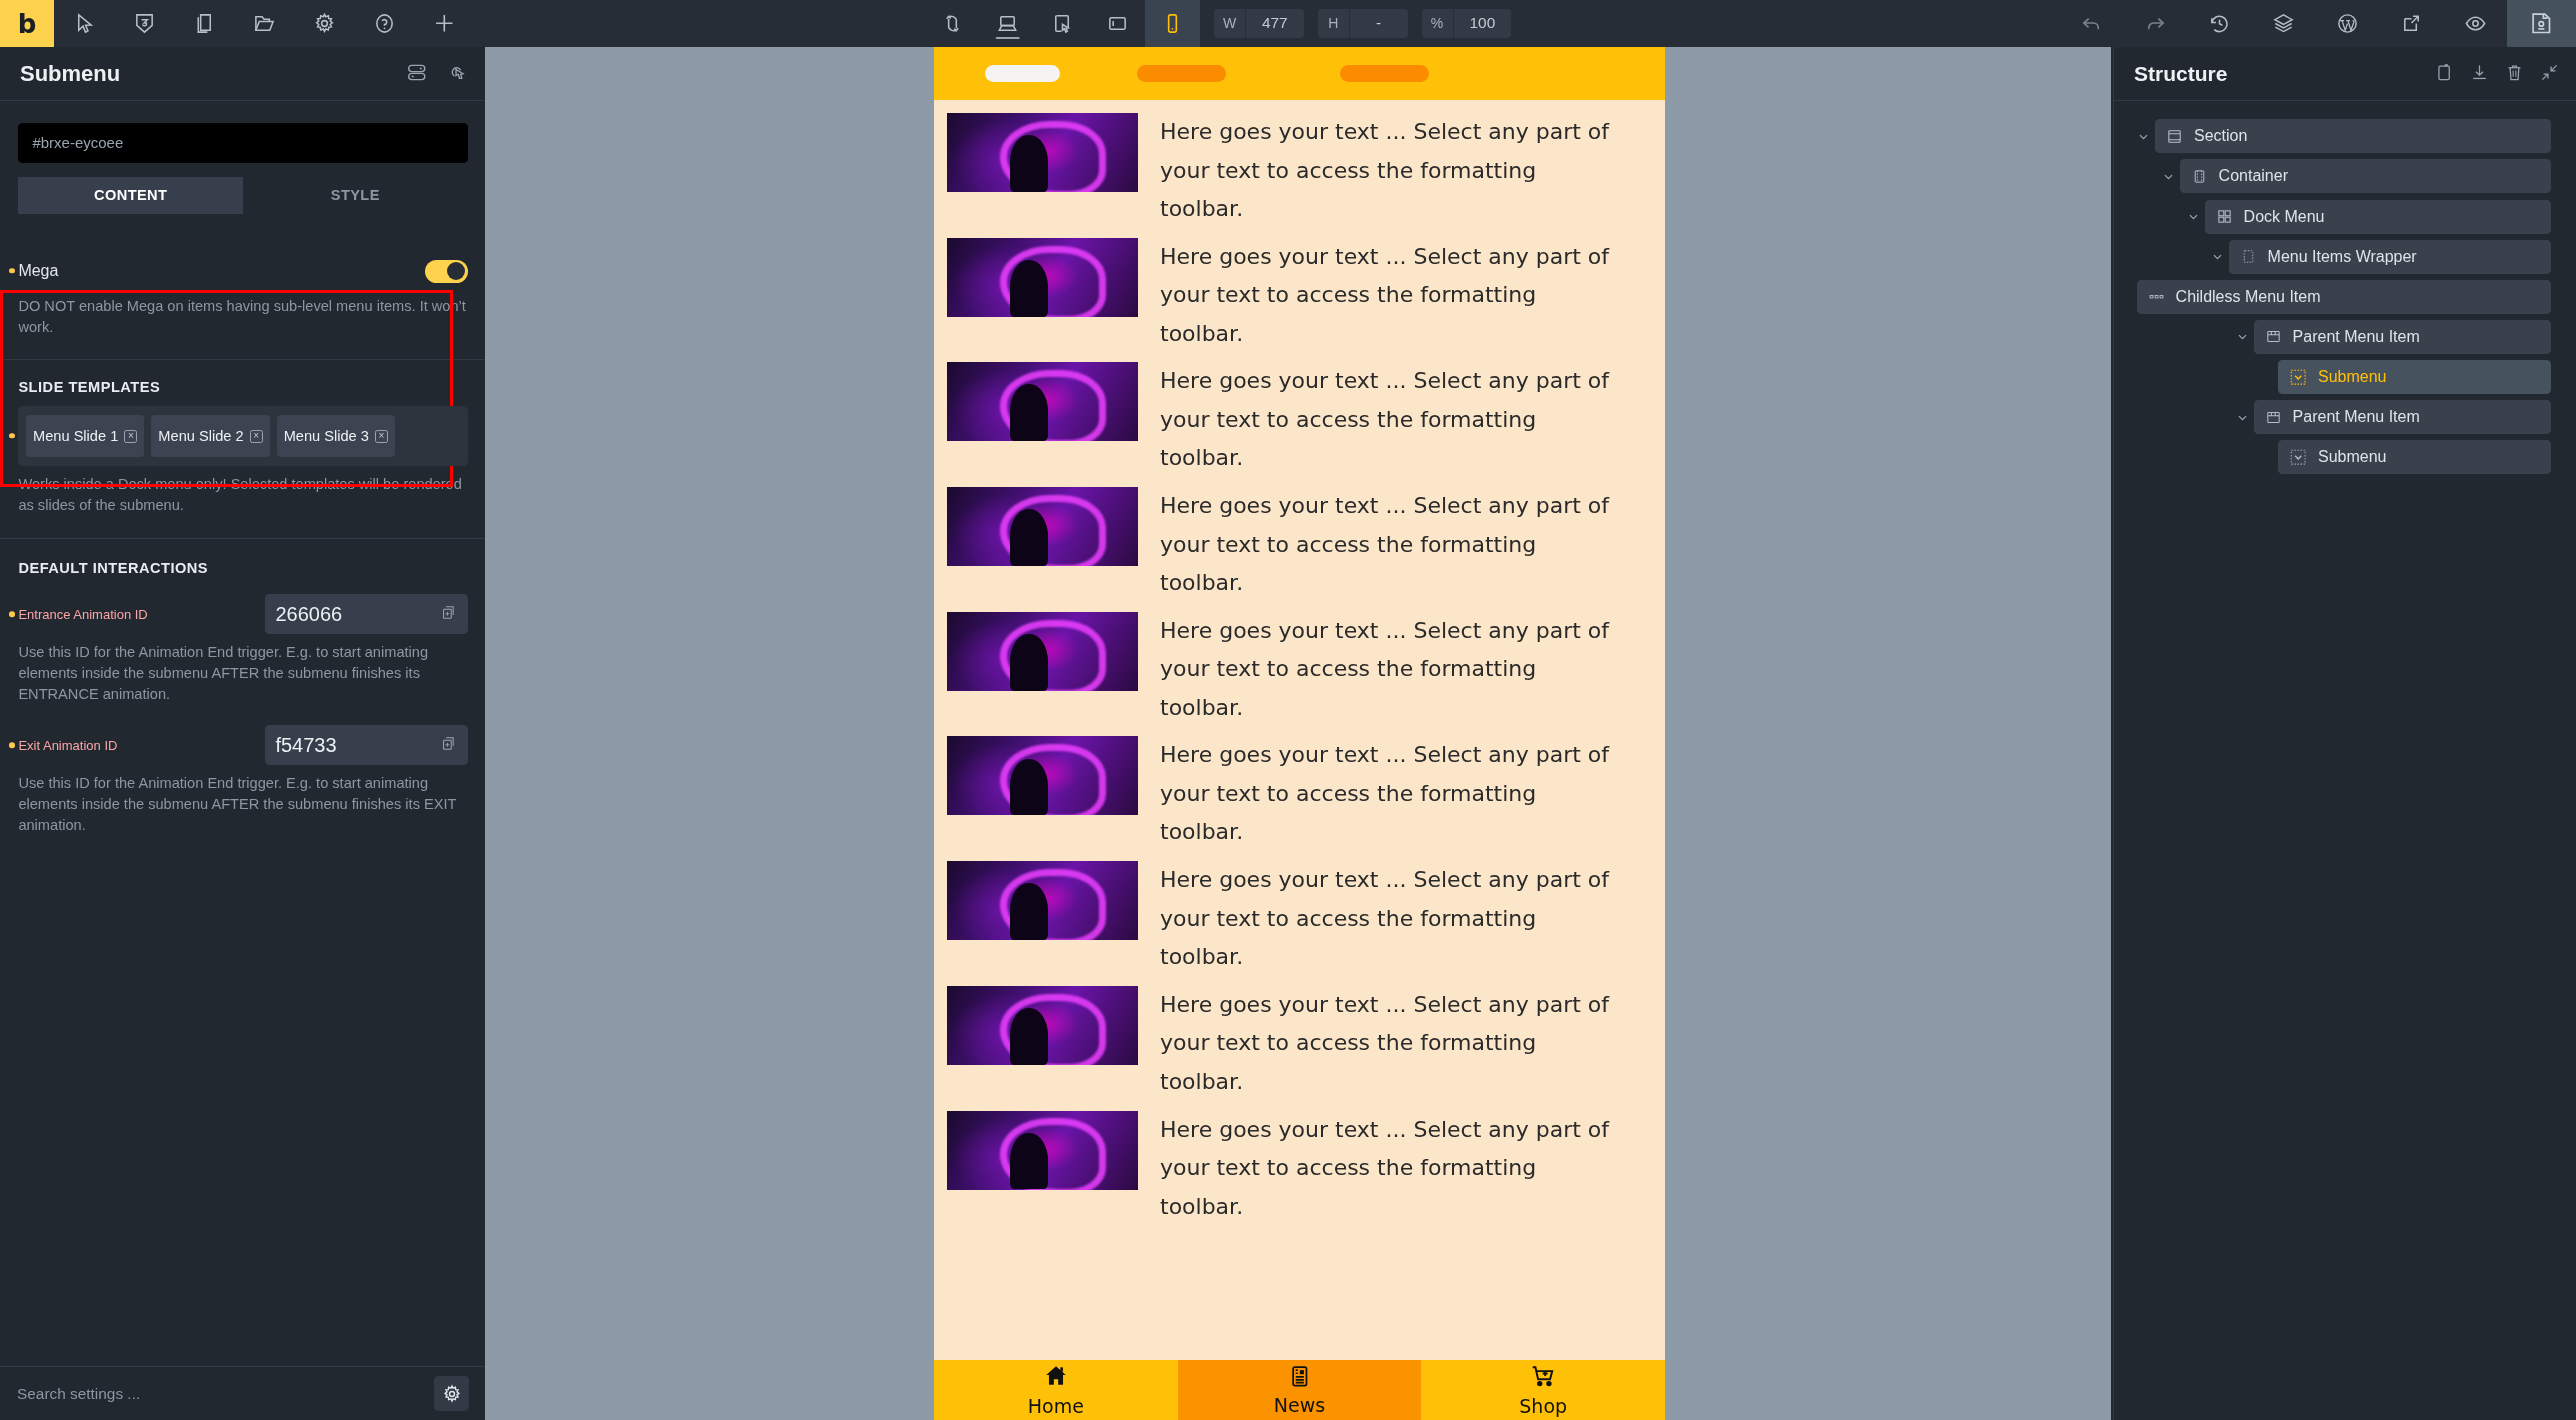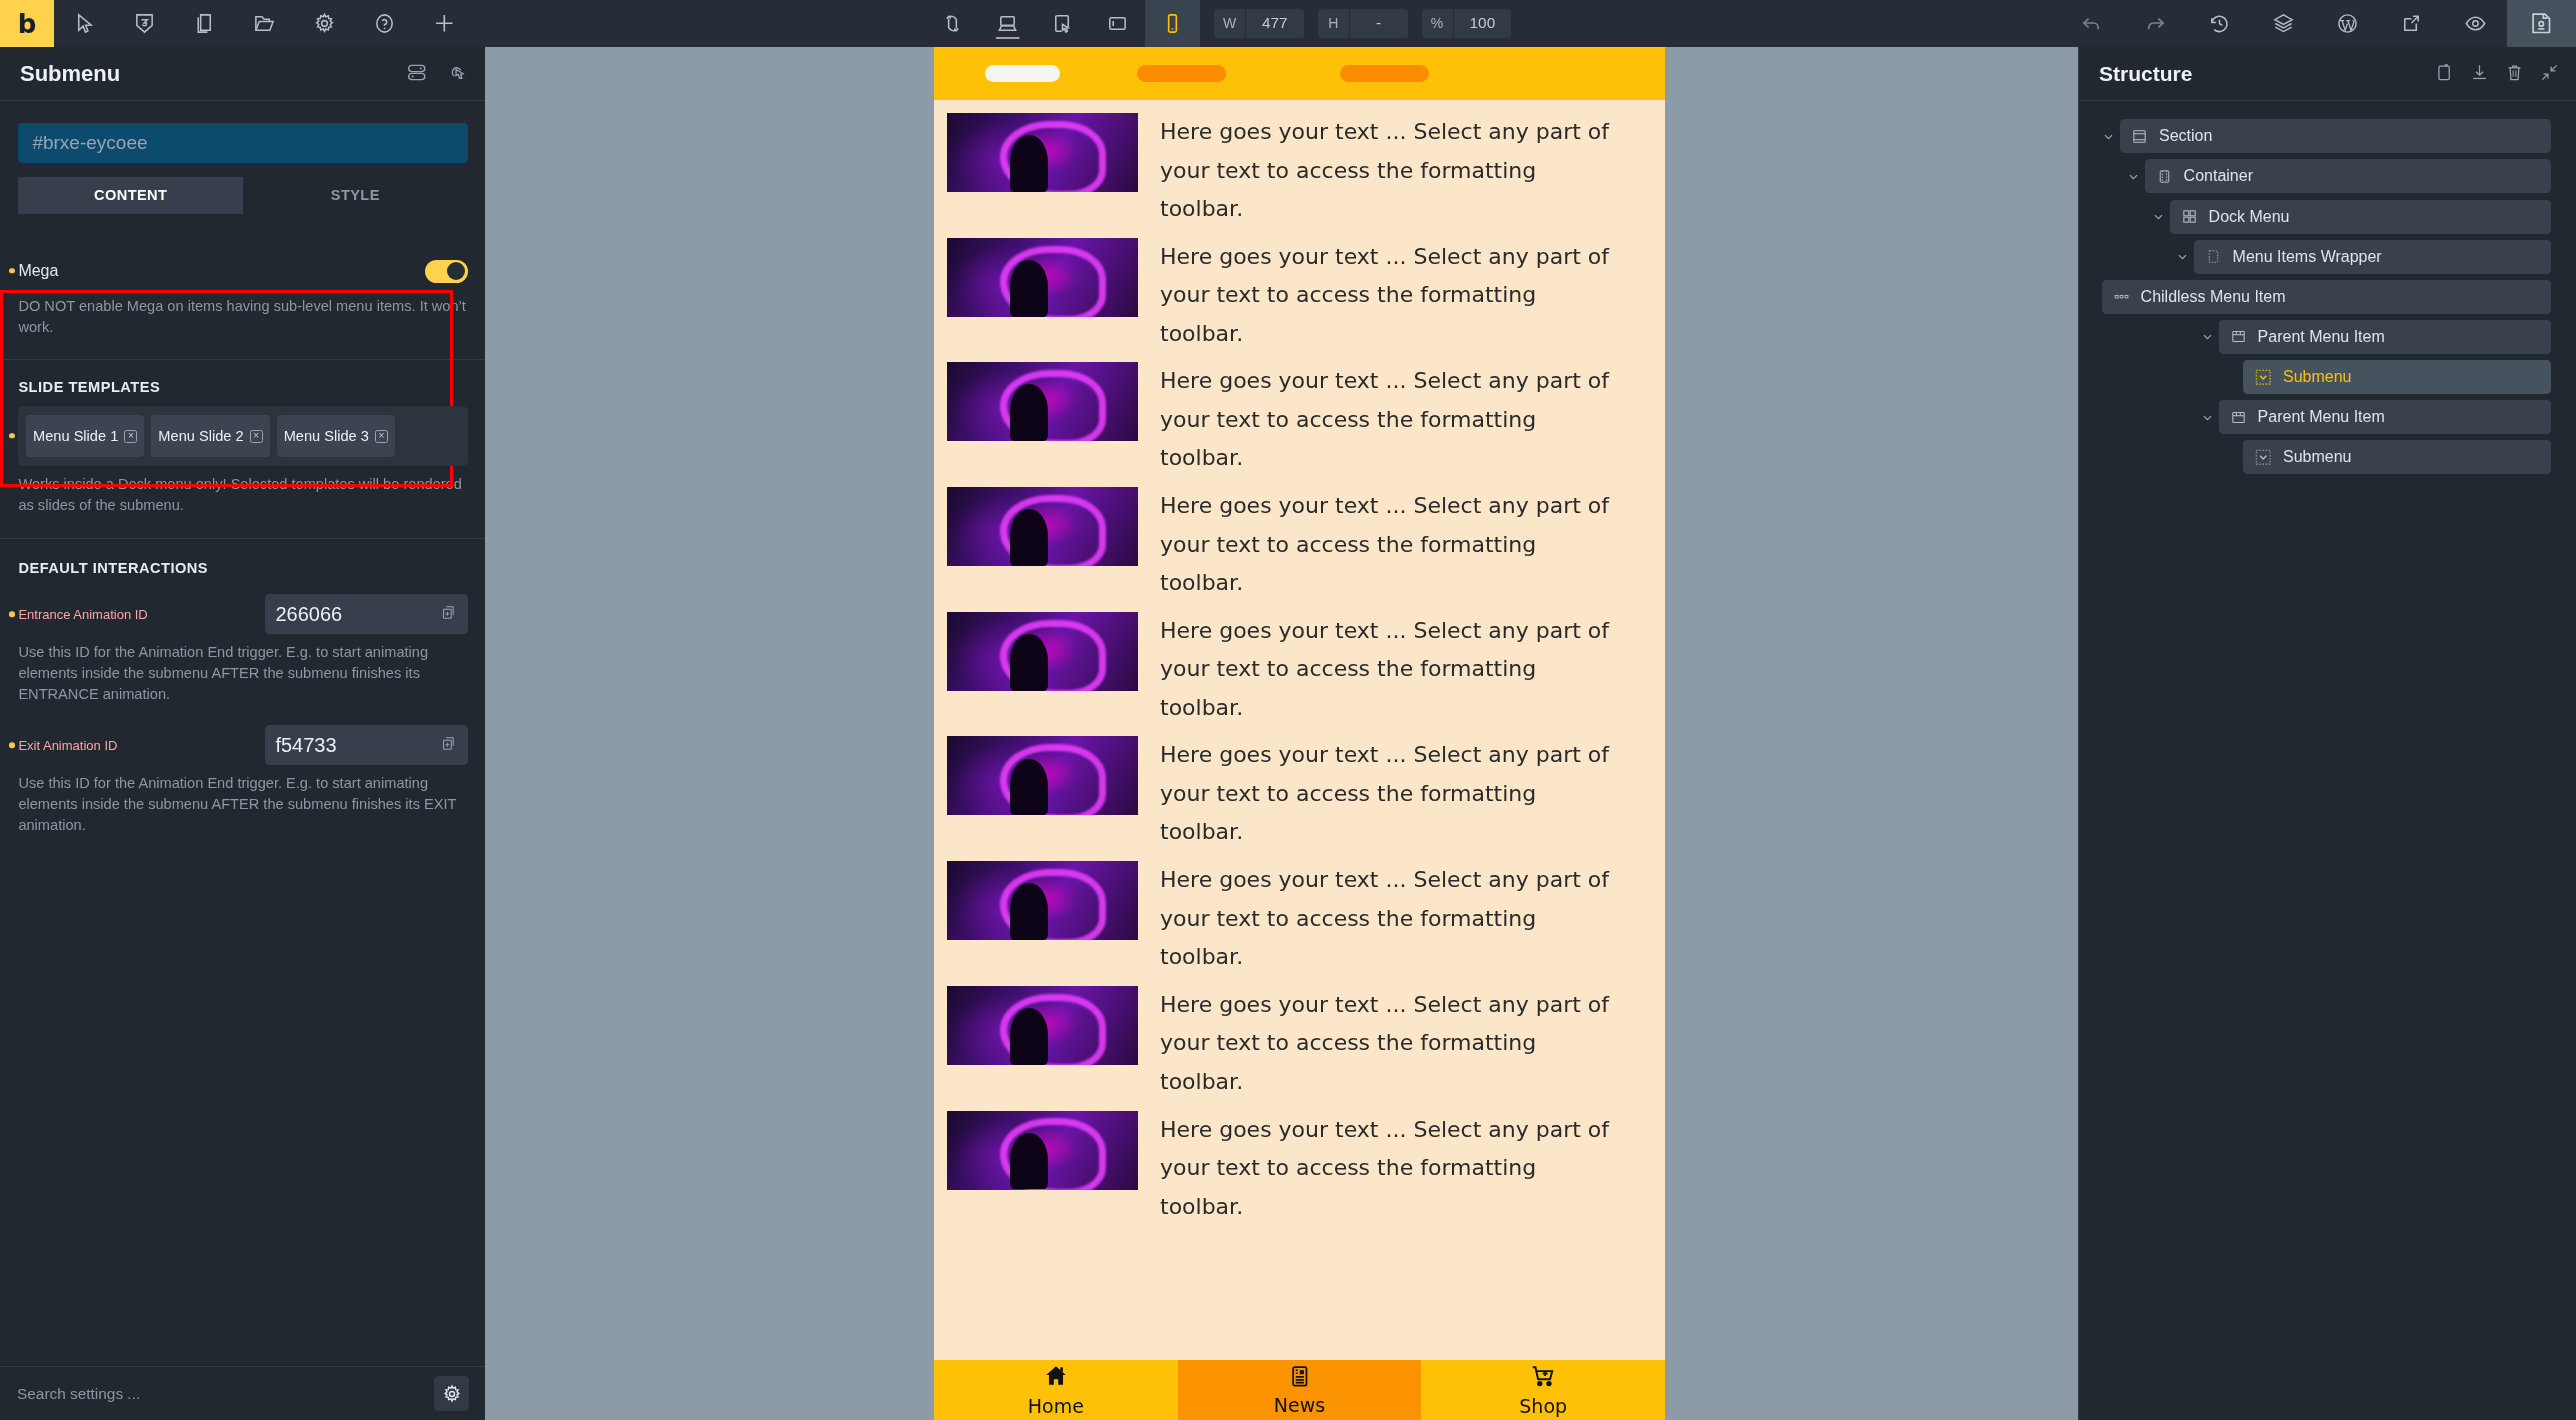--- a/index.html
+++ b/index.html
@@ -81,23 +81,23 @@
   }
   .lp-title { color: #eef1f4; font-size: 22px; font-weight: bold; }
   .lp-header-icons {
     position: absolute; right: 18.4px; top: 50%;
     transform: translateY(-50%);
     display: flex; gap: 18.4px; align-items: center;
   }
 
   .lp-idfield {
     margin: 21.5px 18.4px 0 18.4px;
-    height: 40px; background: #0c4a6e; border-radius: 4.6px;
+    height: 40px; background: #000000; border-radius: 4.6px;
     display: flex; align-items: center; padding: 0 14px;
-    color: #9aa4b0; font-size: 19px;
+    color: #9aa4b0; font-size: 15px;
   }
   .lp-tabs {
     margin: 14px 18.4px 0 18.4px;
     display: flex;
   }
   .lp-tab {
     flex: 1; height: 37px;
     display: flex; align-items: center; justify-content: center;
     color: #8d97a3; font-size: 14.6px; font-weight: bold; letter-spacing: 0.4px;
   }
@@ -259,21 +259,21 @@
     align-items: center; justify-content: center;
     gap: 2.3px;
     color: #111; background: #ffc107;
   }
   .dock-item.news { background: #fb9200; }
   .dock-label { font-size: 19px; font-family: "DejaVu Sans", sans-serif; text-align: right; }
 
   
   .rightpanel {
     position: absolute; right: 0; top: 47px;
-    width: 498px; height: 1373px;
+    width: 463px; height: 1373px;
     background: #212830;
     border-left: 0.8px solid #323a45;
   }
   .rp-header {
     height: 54px; display: flex; align-items: center;
     padding: 0 20px; border-bottom: 0.8px solid #323a45;
     position: relative;
   }
   .rp-title { color: #eef1f4; font-size: 21px; font-weight: bold; }
   .rp-icons {

